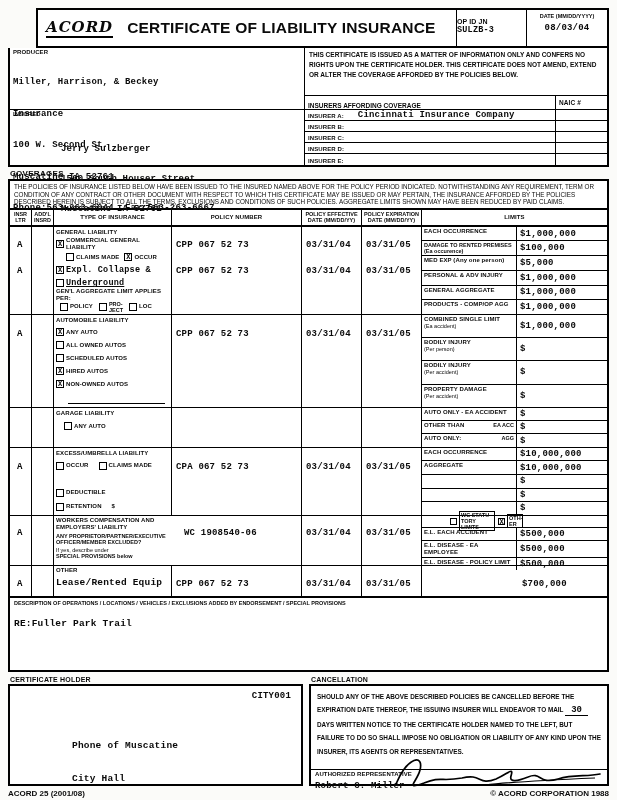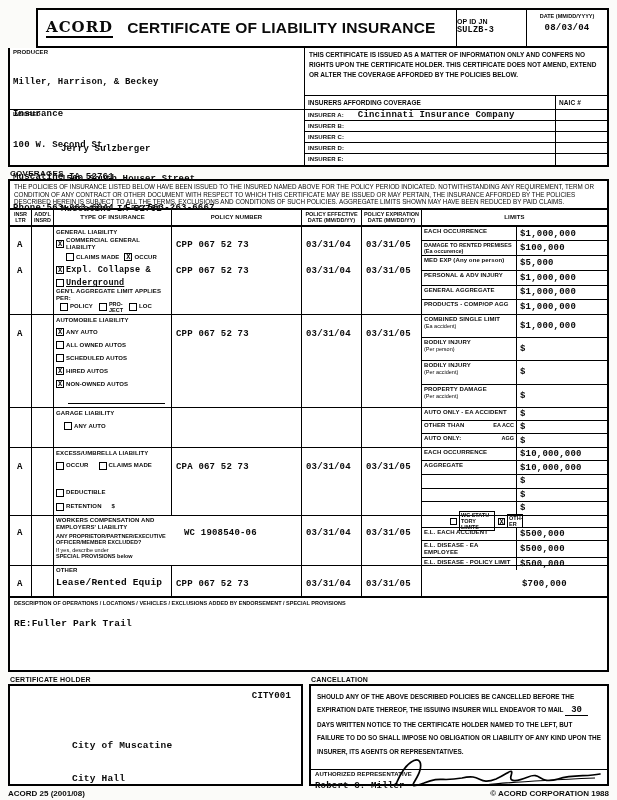--- a/index.html
+++ b/index.html
@@ -11,33 +11,33 @@
   .fl{font-size:6px;font-weight:700;letter-spacing:.1px;line-height:7px}
   .fl55{font-size:5.5px;font-weight:700;line-height:6px}
   .sub{font-size:5.5px;font-weight:400;line-height:6px}
   .u{text-decoration:underline}
   .abs{position:absolute;left:4px}
   .cb{display:inline-block;flex:none;width:8px;height:8px;border:1px solid #000;
       font:700 7px "Liberation Mono",monospace;line-height:7px;text-align:center;margin-right:2px;background:#fff}
   
   .hdr{display:flex;border:2px solid #000;height:40px;background:#fff;margin-left:28px}
   .hdr-main{flex:1;display:flex;align-items:center;padding-left:8px;border-right:1px solid #000}
-  .logo{font-family:"DejaVu Serif",serif;font-weight:700;font-size:15px;
+  .logo{font-family:"DejaVu Serif",serif;font-style:italic;font-weight:700;font-size:15px;
         letter-spacing:1px;border-bottom:2px solid #000;margin-right:14px}
   .title{font-size:15.5px;font-weight:700;letter-spacing:.2px}
   .opid{width:70px;border-right:1px solid #000;padding-top:8px}
   .datebox{width:80px;text-align:center;padding-top:3px}
   
   .info{display:flex;border:2px solid #000;border-top:none;background:#fff}
   .info-l{width:295px;border-right:1px solid #000}
   .info-r{flex:1}
   .producer{height:62px;border-bottom:1px solid #000;padding:1px 3px;position:relative}
   .insured{height:55px;padding:1px 3px}
   .notice{height:48px;border-bottom:1px solid #000;padding:2px 4px;font-size:6.5px;font-weight:700;line-height:10px}
-  .insrow{display:flex;border-bottom:1px solid #000;height:11px;align-items:center}
+  .insrow{display:flex;border-bottom:1px solid #000;height:11px;align-items:flex-end}
   .insrow:last-child{border-bottom:none}
   .inshead{height:14px;font-size:6.5px;font-weight:700}
   .naiccol{width:52px;border-left:1px solid #000;height:100%;display:flex;align-items:center;padding-left:3px}
   
   .covbar{font-size:8px;font-weight:700;padding:2px 0 1px 2px;letter-spacing:.3px}
   .preamble{border:2px solid #000;background:#fff;padding:2px 4px;font-size:6.3px;font-weight:400;line-height:7.6px}
   
   .tbl{border:2px solid #000;border-top:none;background:#fff}
   .sec{display:flex;border-bottom:1px solid #000;position:relative}
   .sec:last-child{border-bottom:none}
@@ -481,21 +481,21 @@
   </div>
 
   <div class="bheads">
     <div style="width:295px;margin-right:6px">CERTIFICATE HOLDER</div>
     <div style="flex:1">CANCELLATION</div>
   </div>
   <div class="bboxes">
     <div class="holderbox" style="height:102px">
       <div class="t" style="position:absolute;top:5px;right:10px">CITY001</div>
       <div class="t" style="margin:32px 0 0 62px;line-height:11px;font-size:9.5px">
-        <div>City of Muscatine</div>
+        <div>Phone of Muscatine</div>
         <div>City Hall</div>
         
       </div>
     </div>
     <div class="cancelbox" style="height:102px">
       <div class="canceltext"><span>SHOULD ANY OF THE ABOVE DESCRIBED POLICIES BE CANCELLED BEFORE THE EXPIRATION DATE THEREOF, THE ISSUING INSURER WILL ENDEAVOR TO MAIL</span> <span class="days">30</span> <span>DAYS WRITTEN NOTICE TO THE CERTIFICATE HOLDER NAMED TO THE LEFT, BUT FAILURE TO DO SO SHALL IMPOSE NO OBLIGATION OR LIABILITY OF ANY KIND UPON THE INSURER, ITS AGENTS OR REPRESENTATIVES.</span></div>
       <div class="auth">
         <div class="fl">AUTHORIZED REPRESENTATIVE</div>
         <div class="t" style="margin-top:3px">Robert C. Miller</div>
         <svg width="215" height="42" viewBox="0 0 215 42" style="position:absolute;right:2px;top:-18px">

